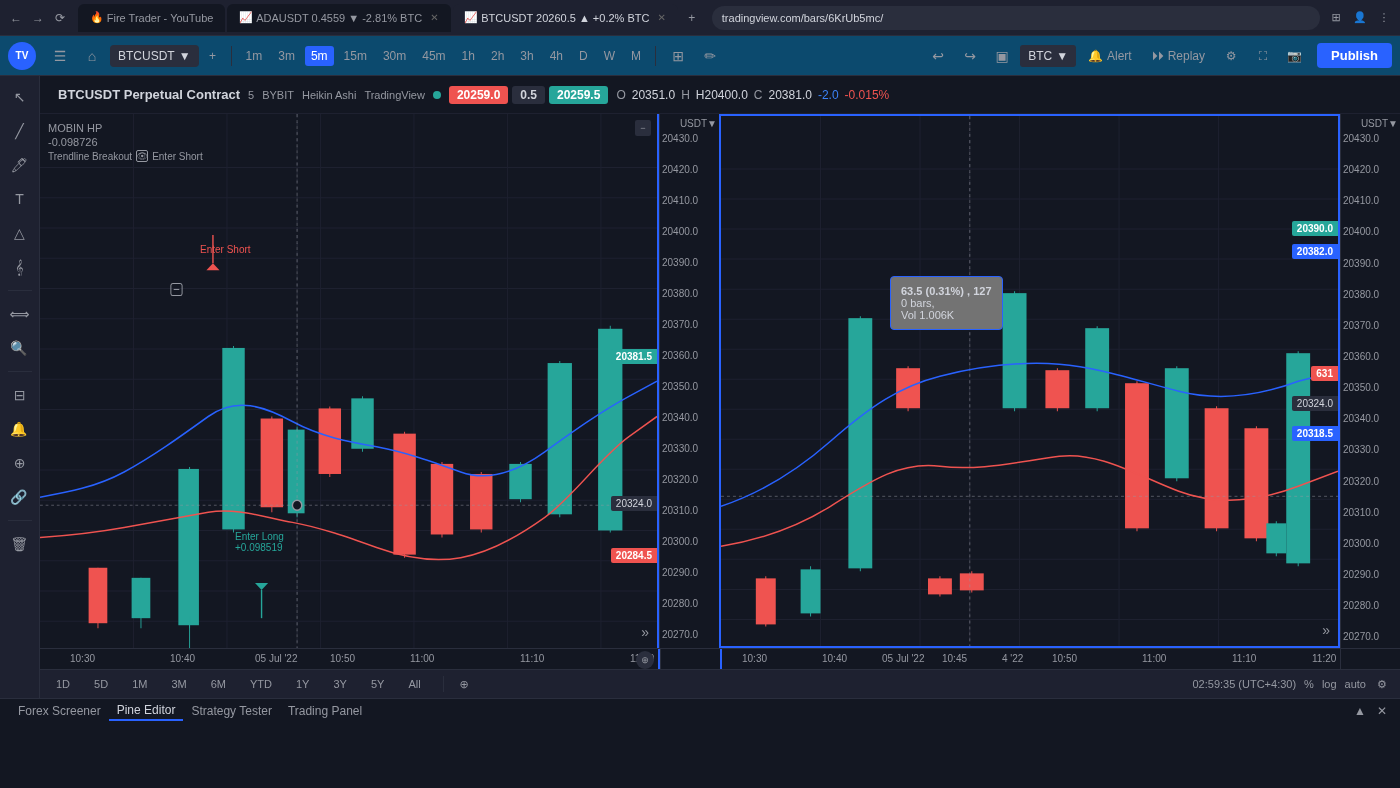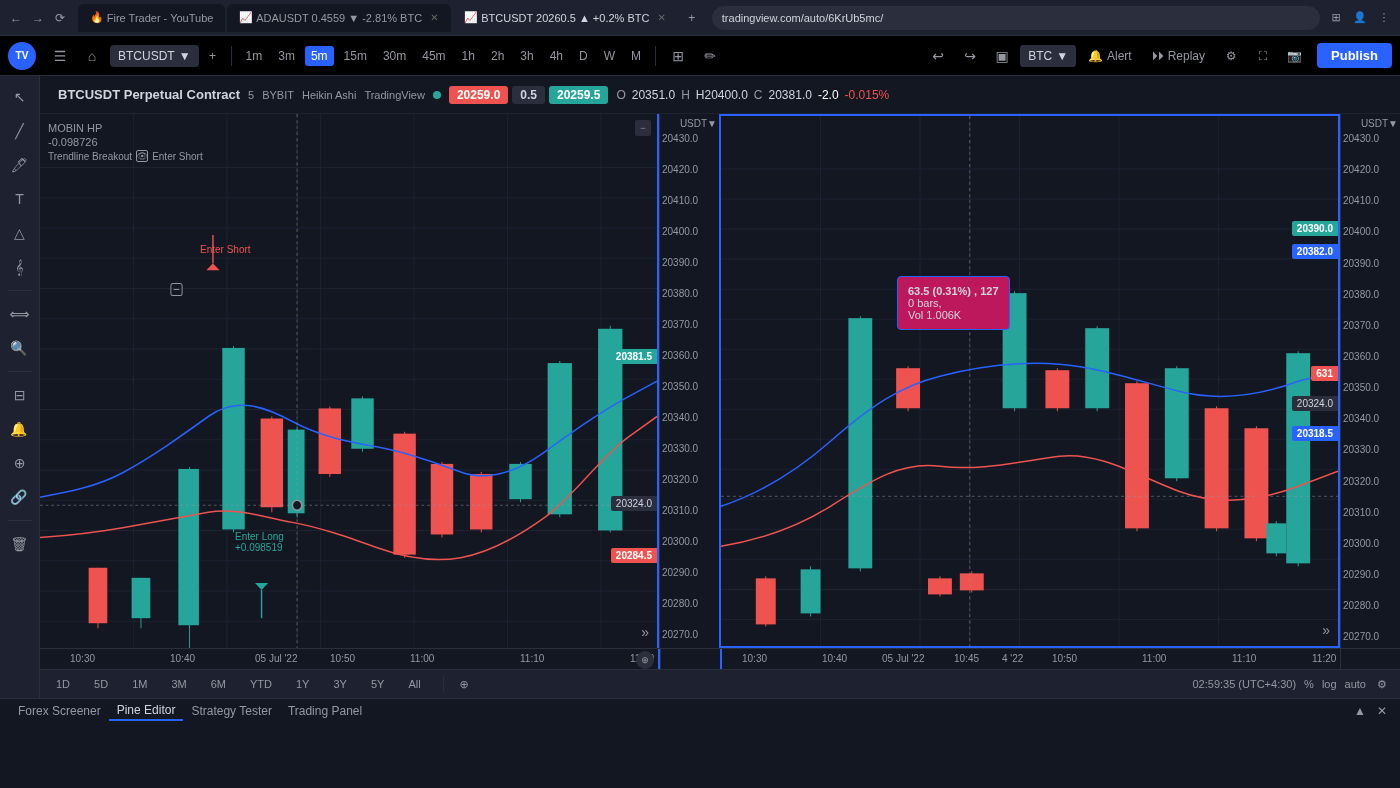--- a/index.html
+++ b/index.html
@@ -11,21 +11,21 @@
     .tab.active { background: #1e2130; color: #d1d4dc; }
     .tab-close { margin-left: 8px; color: #666; font-size: 10px; }
     .new-tab { width: 24px; height: 24px; display: flex; align-items: center; justify-content: center; color: #9598a1; cursor: pointer; }
     .browser-icons { display: flex; align-items: center; gap: 6px; margin-right: 10px; }
     .browser-icon { width: 16px; height: 16px; display: flex; align-items: center; justify-content: center; color: #9598a1; font-size: 12px; }
     .address-bar { flex: 1; height: 24px; background: #2a2e3d; border-radius: 12px; display: flex; align-items: center; padding: 0 10px; font-size: 11px; color: #d1d4dc; margin: 0 8px; }
     .browser-actions { display: flex; gap: 8px; align-items: center; }
     .browser-action-icon { width: 16px; height: 16px; display: flex; align-items: center; justify-content: center; color: #9598a1; font-size: 11px; }
 
     
-    .toolbar { height: 40px; background: #000000; display: flex; align-items: center; padding: 0 8px; border-bottom: 1px solid #2a2e3d; gap: 4px; }
+    .toolbar { height: 40px; background: #0c4a6e; display: flex; align-items: center; padding: 0 8px; border-bottom: 1px solid #2a2e3d; gap: 4px; }
     .tv-logo { width: 28px; height: 28px; background: #2962ff; border-radius: 50%; display: flex; align-items: center; justify-content: center; font-size: 10px; font-weight: bold; color: white; margin-right: 6px; }
     .ticker-badge { display: flex; align-items: center; gap: 4px; padding: 4px 8px; background: #2a2e3d; border-radius: 4px; font-size: 12px; cursor: pointer; }
     .add-btn { width: 20px; height: 20px; display: flex; align-items: center; justify-content: center; color: #9598a1; cursor: pointer; }
     .timeframe-btn { padding: 3px 6px; border-radius: 3px; font-size: 12px; color: #9598a1; cursor: pointer; background: transparent; }
     .timeframe-btn.active { background: #2962ff; color: white; }
     .separator { width: 1px; height: 20px; background: #2a2e3d; margin: 0 4px; }
     .toolbar-icon { width: 28px; height: 28px; display: flex; align-items: center; justify-content: center; color: #9598a1; cursor: pointer; font-size: 14px; }
     .toolbar-right { margin-left: auto; display: flex; align-items: center; gap: 4px; }
     .alert-btn { display: flex; align-items: center; gap: 4px; padding: 4px 8px; color: #9598a1; cursor: pointer; font-size: 12px; }
     .replay-btn { display: flex; align-items: center; gap: 4px; padding: 4px 8px; color: #9598a1; cursor: pointer; font-size: 12px; }
@@ -85,21 +85,21 @@
     <span>ADAUSDT 0.4559 ▼ -2.81% BTC</span>
     <span class="tab-close">✕</span>
   </div>
   <div class="tab active">
     <span>📈</span>&nbsp;
     <span>BTCUSDT 20260.5 ▲ +0.2% BTC</span>
     <span class="tab-close">✕</span>
   </div>
   <div class="new-tab">+</div>
   <div class="address-bar">
-    <span>tradingview.com/auto/6KrUb5mc/</span>
+    <span>tradingview.com/bars/6KrUb5mc/</span>
   </div>
   <div class="browser-actions">
     <div class="browser-action-icon">⊞</div>
     <div class="browser-action-icon">👤</div>
     <div class="browser-action-icon">⋮</div>
   </div>
 </div>
 
 <div class="toolbar">
   <div class="tv-logo">TV</div>
@@ -185,21 +185,21 @@
         <div class="price-input-box white">0.5</div>
         <div class="price-input-box teal">20259.5</div>
       </div>
       <div class="ohlc-info">
         <span class="ohlc-label">O</span>
         <span class="ohlc-value">20351.0</span>
         <span class="ohlc-label">H</span>
         <span class="ohlc-value">H20400.0</span>
         <span class="ohlc-label">C</span>
         <span class="ohlc-value">20381.0</span>
-        <span class="ohlc-value" style="color:#ffffff;">-2.0</span>
+        <span class="ohlc-value" style="color:#3b82f6;">-2.0</span>
         <span class="ohlc-value" style="color:#ef5350;">-0.015%</span>
       </div>
     </div>
 
     <div style="flex:1; display:flex; position:relative;">
 
       <div style="flex:1; position:relative; border-right: 2px solid #2962ff; overflow:hidden;">
         <svg class="candles-svg" viewBox="0 0 660 530" preserveAspectRatio="none">
 
           <line x1="0" y1="53" x2="660" y2="53" stroke="#1e2130" stroke-width="1"></line>
@@ -438,21 +438,21 @@
 
           <line x1="250" y1="0" x2="250" y2="530" stroke="#9598a1" stroke-width="0.5" stroke-dasharray="3,3"></line>
 
           <path d="M0,430 C30,425 70,415 110,390 C150,365 180,345 220,350 C260,355 300,345 340,340 C380,335 420,360 460,375 C500,390 540,385 580,370 L620,355" stroke="#ef5350" stroke-width="1.5" fill="none"></path>
 
           <path d="M0,390 C30,380 70,360 110,325 C150,290 180,270 220,260 C260,250 300,245 340,248 C380,251 420,265 460,275 C500,285 540,280 580,265 L620,255" stroke="#2962ff" stroke-width="1.5" fill="none"></path>
 
         </svg>
 
         
-        <div style="position:absolute; top:160px; left:176px; background:#be185d; border:1px solid #2962ff; border-radius:4px; padding:8px 10px; font-size:11px; color:#d1d4dc; z-index:10;">
+        <div style="position:absolute; top:160px; left:169px; background:#737373; border:1px solid #2962ff; border-radius:4px; padding:8px 10px; font-size:11px; color:#d1d4dc; z-index:10;">
           <div style="font-weight:bold;">63.5 (0.31%) , 127</div>
           <div>0 bars,</div>
           <div>Vol 1.006K</div>
         </div>
 
         
         <div style="position:absolute; right:0; top:105px; background:#26a69a; color:white; font-size:10px; font-weight:bold; padding:2px 5px; border-radius:2px 0 0 2px;">20390.0</div>
         <div style="position:absolute; right:0; top:128px; background:#2962ff; color:white; font-size:10px; font-weight:bold; padding:2px 5px; border-radius:2px 0 0 2px;">20382.0</div>
         <div style="position:absolute; right:0; top:280px; background:#2a2e3d; color:#d1d4dc; font-size:10px; padding:2px 5px; border-radius:2px 0 0 2px;">20324.0</div>
         <div style="position:absolute; right:0; top:310px; background:#2962ff; color:white; font-size:10px; font-weight:bold; padding:2px 5px; border-radius:2px 0 0 2px;">20318.5</div>
@@ -501,21 +501,21 @@
 
         <div style="position:absolute;right:4px;top:2px;width:18px;height:18px;background:#2a2e3d;border-radius:50%;display:flex;align-items:center;justify-content:center;font-size:9px;color:#9598a1;cursor:pointer;">⊕</div>
       </div>
 
       <div style="width:60px;border-left:1px solid #2a2e3d;"></div>
 
       <div style="flex:1; position:relative; font-size:10px; color:#9598a1; border-left:2px solid #2962ff;">
         <span style="position:absolute;left:20px;top:4px;">10:30</span>
         <span style="position:absolute;left:100px;top:4px;">10:40</span>
         <span style="position:absolute;left:160px;top:4px;">05 Jul '22</span>
-        <span style="position:absolute;left:232px;top:4px;">10:45</span>
+        <span style="position:absolute;left:220px;top:4px;">10:45</span>
         <span style="position:absolute;left:280px;top:4px;">4 '22</span>
         <span style="position:absolute;left:330px;top:4px;">10:50</span>
         <span style="position:absolute;left:420px;top:4px;">11:00</span>
         <span style="position:absolute;left:510px;top:4px;">11:10</span>
         <span style="position:absolute;left:590px;top:4px;">11:20</span>
       </div>
 
       <div style="width:60px;border-left:1px solid #2a2e3d;"></div>
     </div>
 

